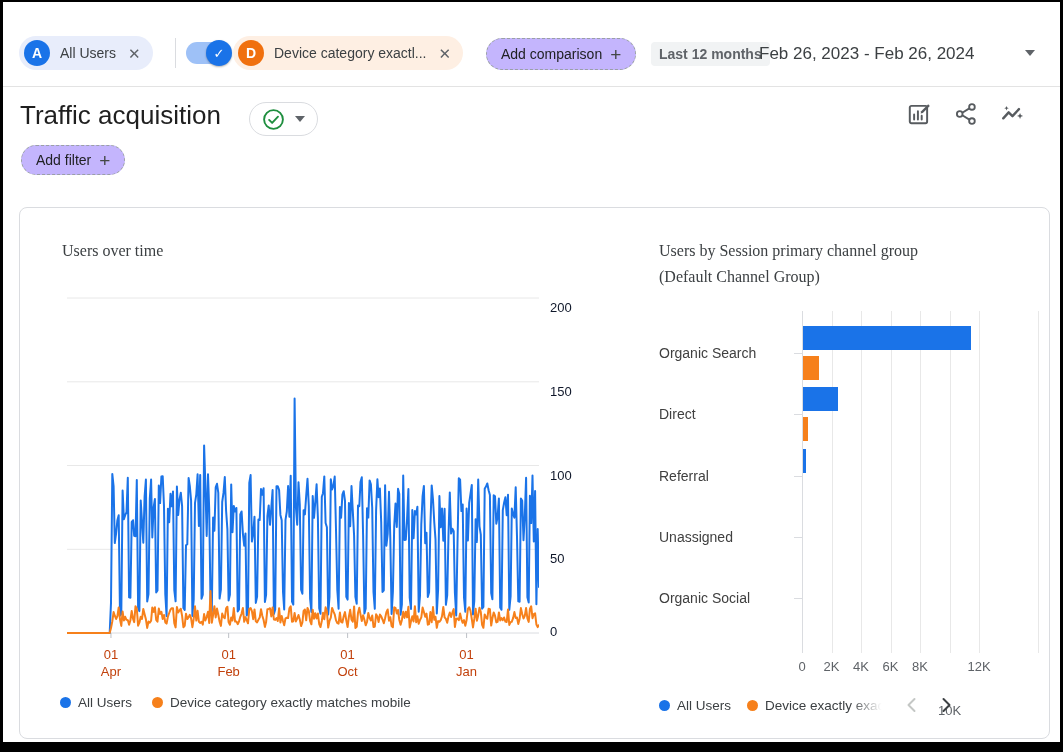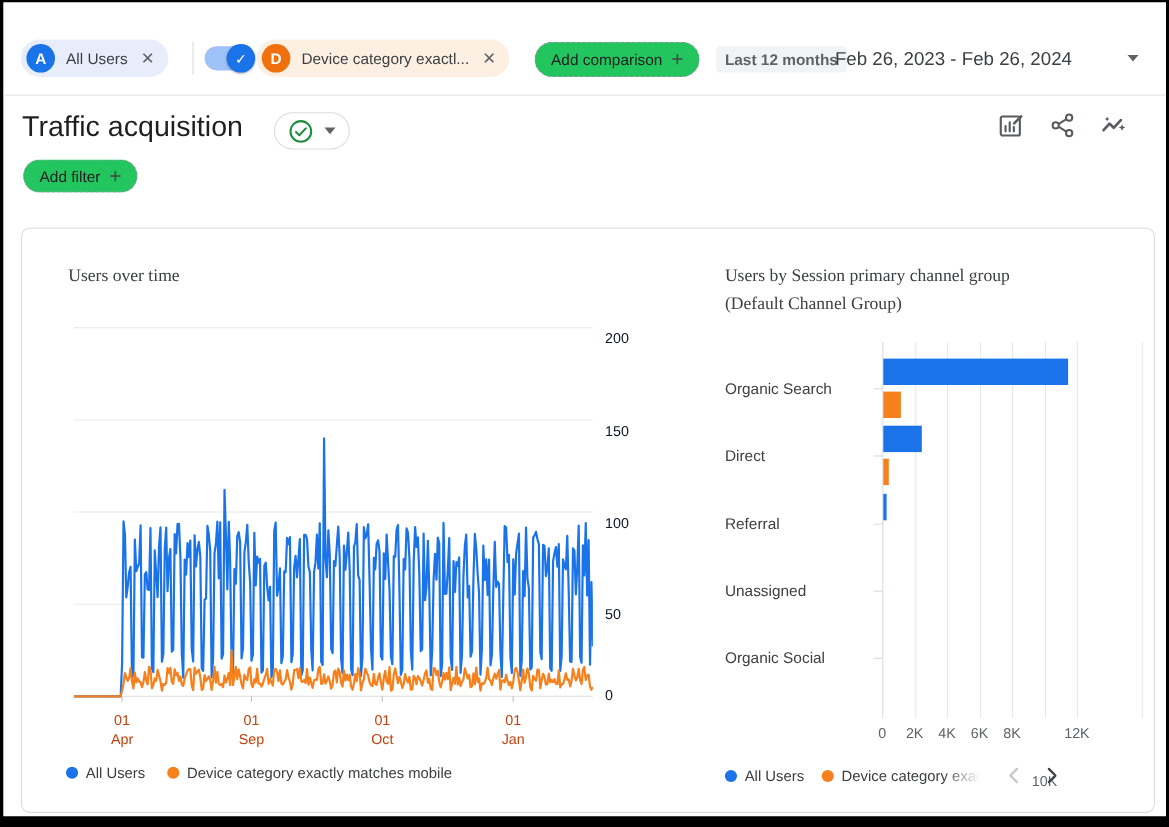--- a/index.html
+++ b/index.html
@@ -17,21 +17,21 @@
   .chip-badge { width:26px; height:26px; border-radius:50%; color:#fff; font-size:14px; font-weight:bold;
     display:flex; align-items:center; justify-content:center; margin-right:10px; }
   .chip-label { font-size:14px; color:#3c4043; white-space:nowrap; }
   .chip-close { margin-left:12px; color:#5f6368; font-size:15px; cursor:pointer; line-height:1; }
   .vdivider { width:1px; height:30px; background:#dadce0; }
   .toggle-track { width:44px; height:22px; border-radius:11px; background:#9ec1f7; position:relative; cursor:pointer; }
   .toggle-thumb { position:absolute; right:-2px; top:-2px; width:26px; height:26px; border-radius:50%;
     background:#1a73e8; color:#fff; font-size:13px; display:flex; align-items:center; justify-content:center;
     box-shadow:0 1px 2px rgba(0,0,0,.3); }
   .pill-dashed { display:flex; align-items:center; gap:8px; height:32px; border:1px dashed #9aa0a6;
-    border-radius:16px; padding:0 14px; font-size:14px; color:#202124; background:#22c55e; cursor:pointer; white-space:nowrap; }
+    border-radius:16px; padding:0 14px; font-size:14px; color:#202124; background:#c4b5fd; cursor:pointer; white-space:nowrap; }
   .plus { font-size:19px; color:#444746; font-weight:400; line-height:1; }
   .preset-box { background:#f1f3f4; border-radius:4px; padding:4px 8px; font-size:14px; font-weight:bold; color:#5f6368; }
   .date-text { font-size:17px; color:#3c4043; white-space:nowrap; }
   .caret-down { width:0; height:0; border-left:5px solid transparent; border-right:5px solid transparent;
     border-top:6px solid #5f6368; }
   .hdivider { height:1px; background:#e3e3e3; left:0; right:0; }
 
   
   .page-title { font-size:26px; color:#1f1f1f; font-weight:400; }
   .check-pill { display:flex; align-items:center; gap:10px; height:34px; padding:0 12px;
@@ -160,21 +160,21 @@
         <div class="ylabel" style="left: 530px; top: 175.75px;">150</div>
         <div class="ylabel" style="left: 530px; top: 92px;">200</div>
       </div>
     <div id="line-xlabels">
         <div class="xlabel" style="left: 90.9671px; top: 438px;">
           <div>01</div>
           <div>Apr</div>
         </div>
         <div class="xlabel" style="left: 208.644px; top: 438px;">
           <div>01</div>
-          <div>Sep</div>
+          <div>Feb</div>
         </div>
         <div class="xlabel" style="left: 327.614px; top: 438px;">
           <div>01</div>
           <div>Oct</div>
         </div>
         <div class="xlabel" style="left: 446.584px; top: 438px;">
           <div>01</div>
           <div>Jan</div>
         </div>
       </div>
@@ -225,21 +225,21 @@
         <div class="cat-tick" style="left: 140px; top: 295px;"></div>
       </div>
 
     <div class="abs legend" style="left:639px; top:487px; gap:16px;">
       <div class="legend-item">
         <span class="legend-dot" style="background:#1a73e8;"></span>
         <span>All Users</span>
       </div>
       <div class="legend-item">
         <span class="legend-dot" style="background:#f6801b;"></span>
-        <span class="legend-trunc">Device category exac</span>
+        <span class="legend-trunc">Device exactly exac</span>
       </div>
       <div class="pager" style="margin-left:2px;">
         <svg width="20" height="20" viewBox="0 0 20 20">
           <path d="M12.5 4 L6.5 10 L12.5 16" fill="none" stroke="#c4c7c5" stroke-width="2" stroke-linecap="round" stroke-linejoin="round"></path>
         </svg>
         <svg width="20" height="20" viewBox="0 0 20 20">
           <path d="M7.5 4 L13.5 10 L7.5 16" fill="none" stroke="#3c4043" stroke-width="2" stroke-linecap="round" stroke-linejoin="round"></path>
         </svg>
       </div>
     </div>

